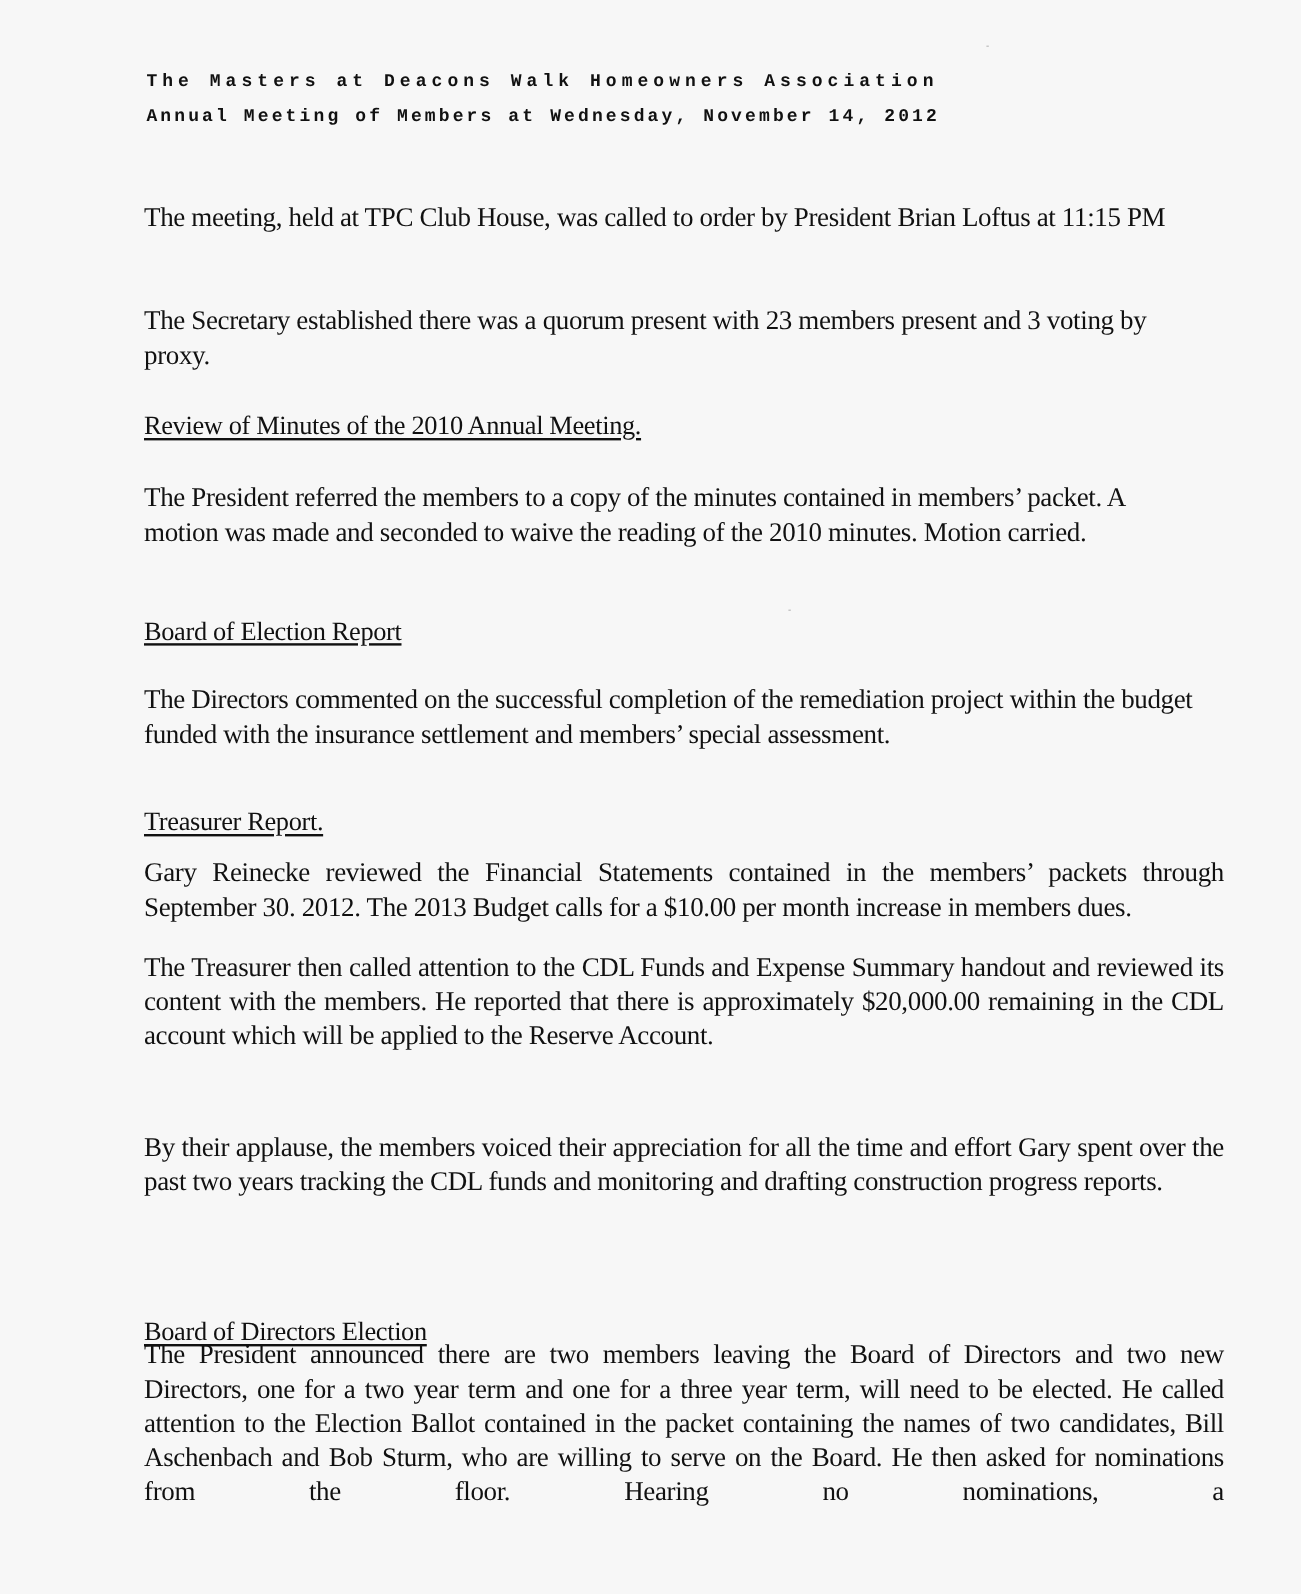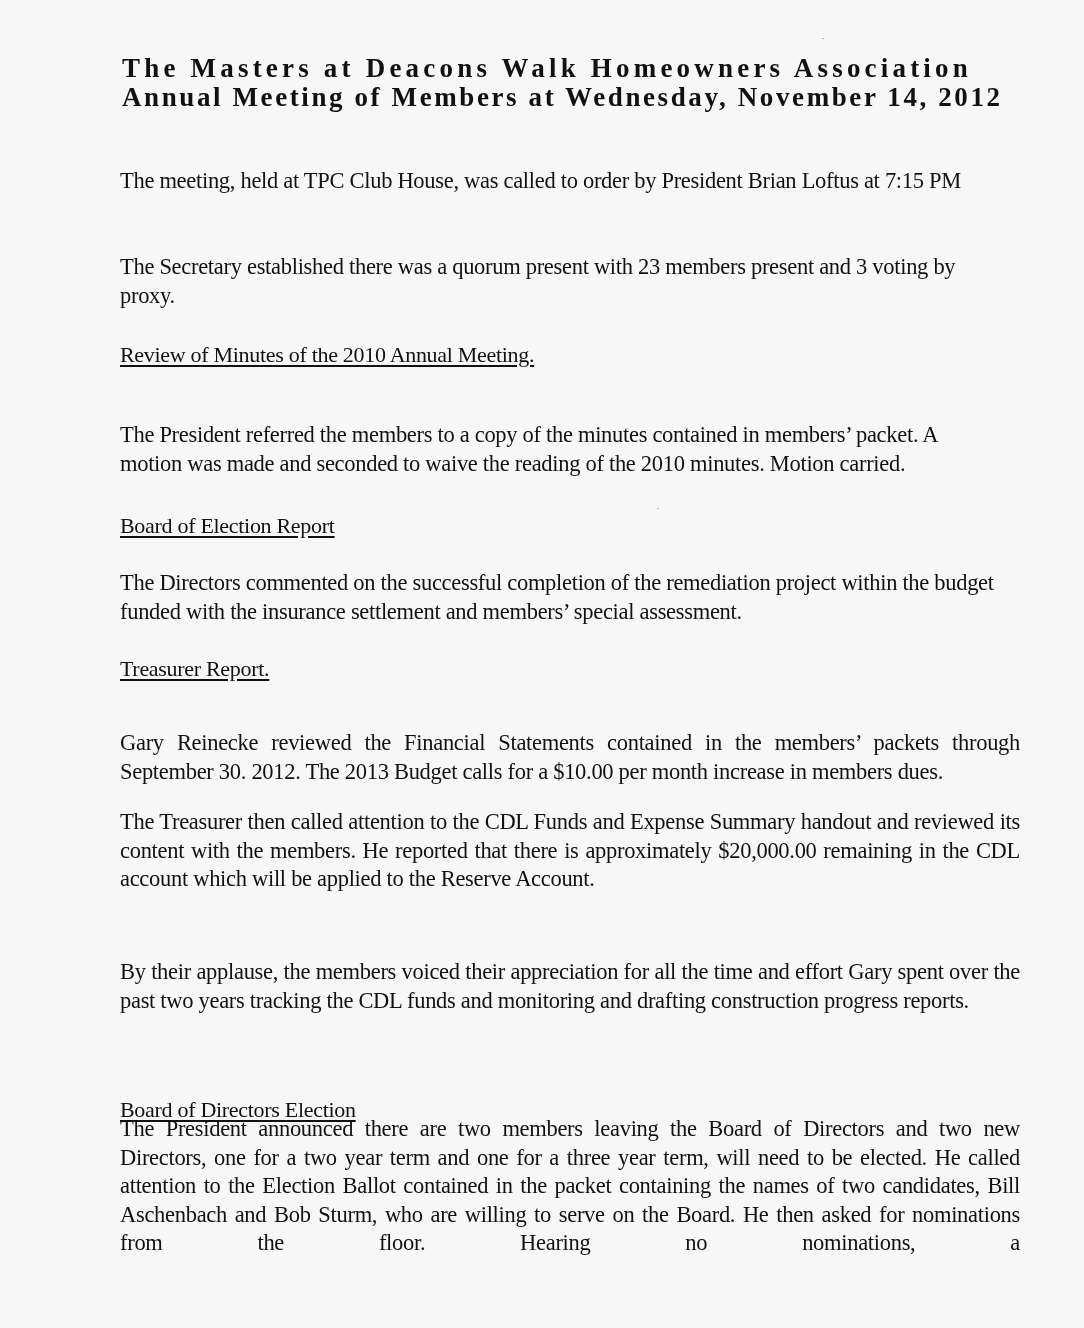--- a/index.html
+++ b/index.html
@@ -6,59 +6,59 @@
   body {
     width: 1084px; height: 1328px;
     background: #f7f7f7;
     position: relative;
     overflow: hidden;
     font-family: "Liberation Serif", serif;
     color: #111;
   }
   .title {
     position: absolute; left: 122px; width: 905px;
-    font-family: Liberation Serif, serif;
-    font-weight: bold; font-size: 27px;
+    font-family: Liberation Mono, monospace;
+    font-weight: bold; font-size: 15px;
     letter-spacing: 4.2px; line-height: 29px;
     white-space: nowrap;
   }
   .para {
     position: absolute; left: 120px; width: 900px;
     font-size: 22.5px; line-height: 28.6px;
     letter-spacing: -0.3px;
   }
-  .justify { text-align: justify; text-align-last: left; margin-top: 16px; }
+  .justify { text-align: justify; text-align-last: left; }
   .justify-all { text-align: justify; text-align-last: justify; }
   .heading {
     position: absolute; left: 120px;
     font-size: 22px; line-height: 28px;
     text-decoration: underline; text-underline-offset: 3px;
     letter-spacing: -0.3px;
     white-space: nowrap;
   }
   .speck { position: absolute; width: 2px; height: 1px; background: #bbb; }
 </style>
 </head>
 <body>
 
 <div>
 
   <div class="title" style="top:54px;">The Masters at Deacons Walk Homeowners Association</div>
   <div class="title" style="top:83px; letter-spacing:2.6px;">Annual Meeting of Members at Wednesday, November 14, 2012</div>
 
-  <div class="para" style="top:167px; width:905px;">The meeting, held at TPC Club House, was called to order by President Brian Loftus at 7:15 PM</div>
+  <div class="para" style="top:167px; width:905px;">The meeting, held at TPC Club House, was called to order by President Brian Loftus at 11:15 PM</div>
   <div class="para" style="top:253px; width:870px;">The Secretary established there was a quorum present with 23 members present and 3 voting by proxy.</div>
 
   <div class="heading" style="top:341px;">Review of Minutes of the 2010 Annual Meeting.</div>
-  <div class="para" style="top:421px; width:860px;">The President referred the members to a copy of the minutes contained in members’ packet.  A motion was made and seconded to waive the reading of the 2010 minutes. Motion carried.</div>
+  <div class="para" style="top:401px; width:860px;">The President referred the members to a copy of the minutes contained in members’ packet.  A motion was made and seconded to waive the reading of the 2010 minutes. Motion carried.</div>
 
   <div class="heading" style="top:512px;">Board of Election Report</div>
   <div class="para" style="top:569px; width:905px;">The Directors commented on the successful completion of the remediation project within the budget funded with the insurance settlement and members’ special assessment.</div>
 
-  <div class="heading" style="top:655px;text-align:right;">Treasurer Report.</div>
+  <div class="heading" style="top:671px;text-align:right;">Treasurer Report.</div>
   <div class="para justify" style="top:713px;">Gary Reinecke reviewed the Financial Statements contained in the members’ packets through September 30. 2012.  The 2013 Budget calls for a $10.00 per month increase in members dues.</div>
   <div class="para justify" style="top:792px;">The Treasurer then called attention to the CDL Funds and Expense Summary handout and reviewed its content with the members.  He reported that there is approximately $20,000.00 remaining in the CDL account which will be applied to the Reserve Account.</div>
   <div class="para justify" style="top:942px;">By their applause, the members voiced their appreciation for all the time and effort Gary spent over the past two years tracking the CDL funds and monitoring and drafting construction progress reports.</div>
 
   <div class="heading" style="top:1057px;margin-top:39px;">Board of Directors Election</div>
   <div class="para justify-all" style="top:1115px;">The President announced there are two members leaving the Board of Directors and two new Directors, one for a two year term and one for a three year term, will need to be elected.  He called attention to the Election Ballot contained in the packet containing the names of two candidates, Bill Aschenbach and Bob Sturm, who are willing to serve on the Board.  He then asked for nominations from the floor.  Hearing no nominations, a</div>
 
   <div class="speck" style="left:822px; top:38px;"></div>
   <div class="speck" style="left:657px; top:508px;"></div>
 </div>

